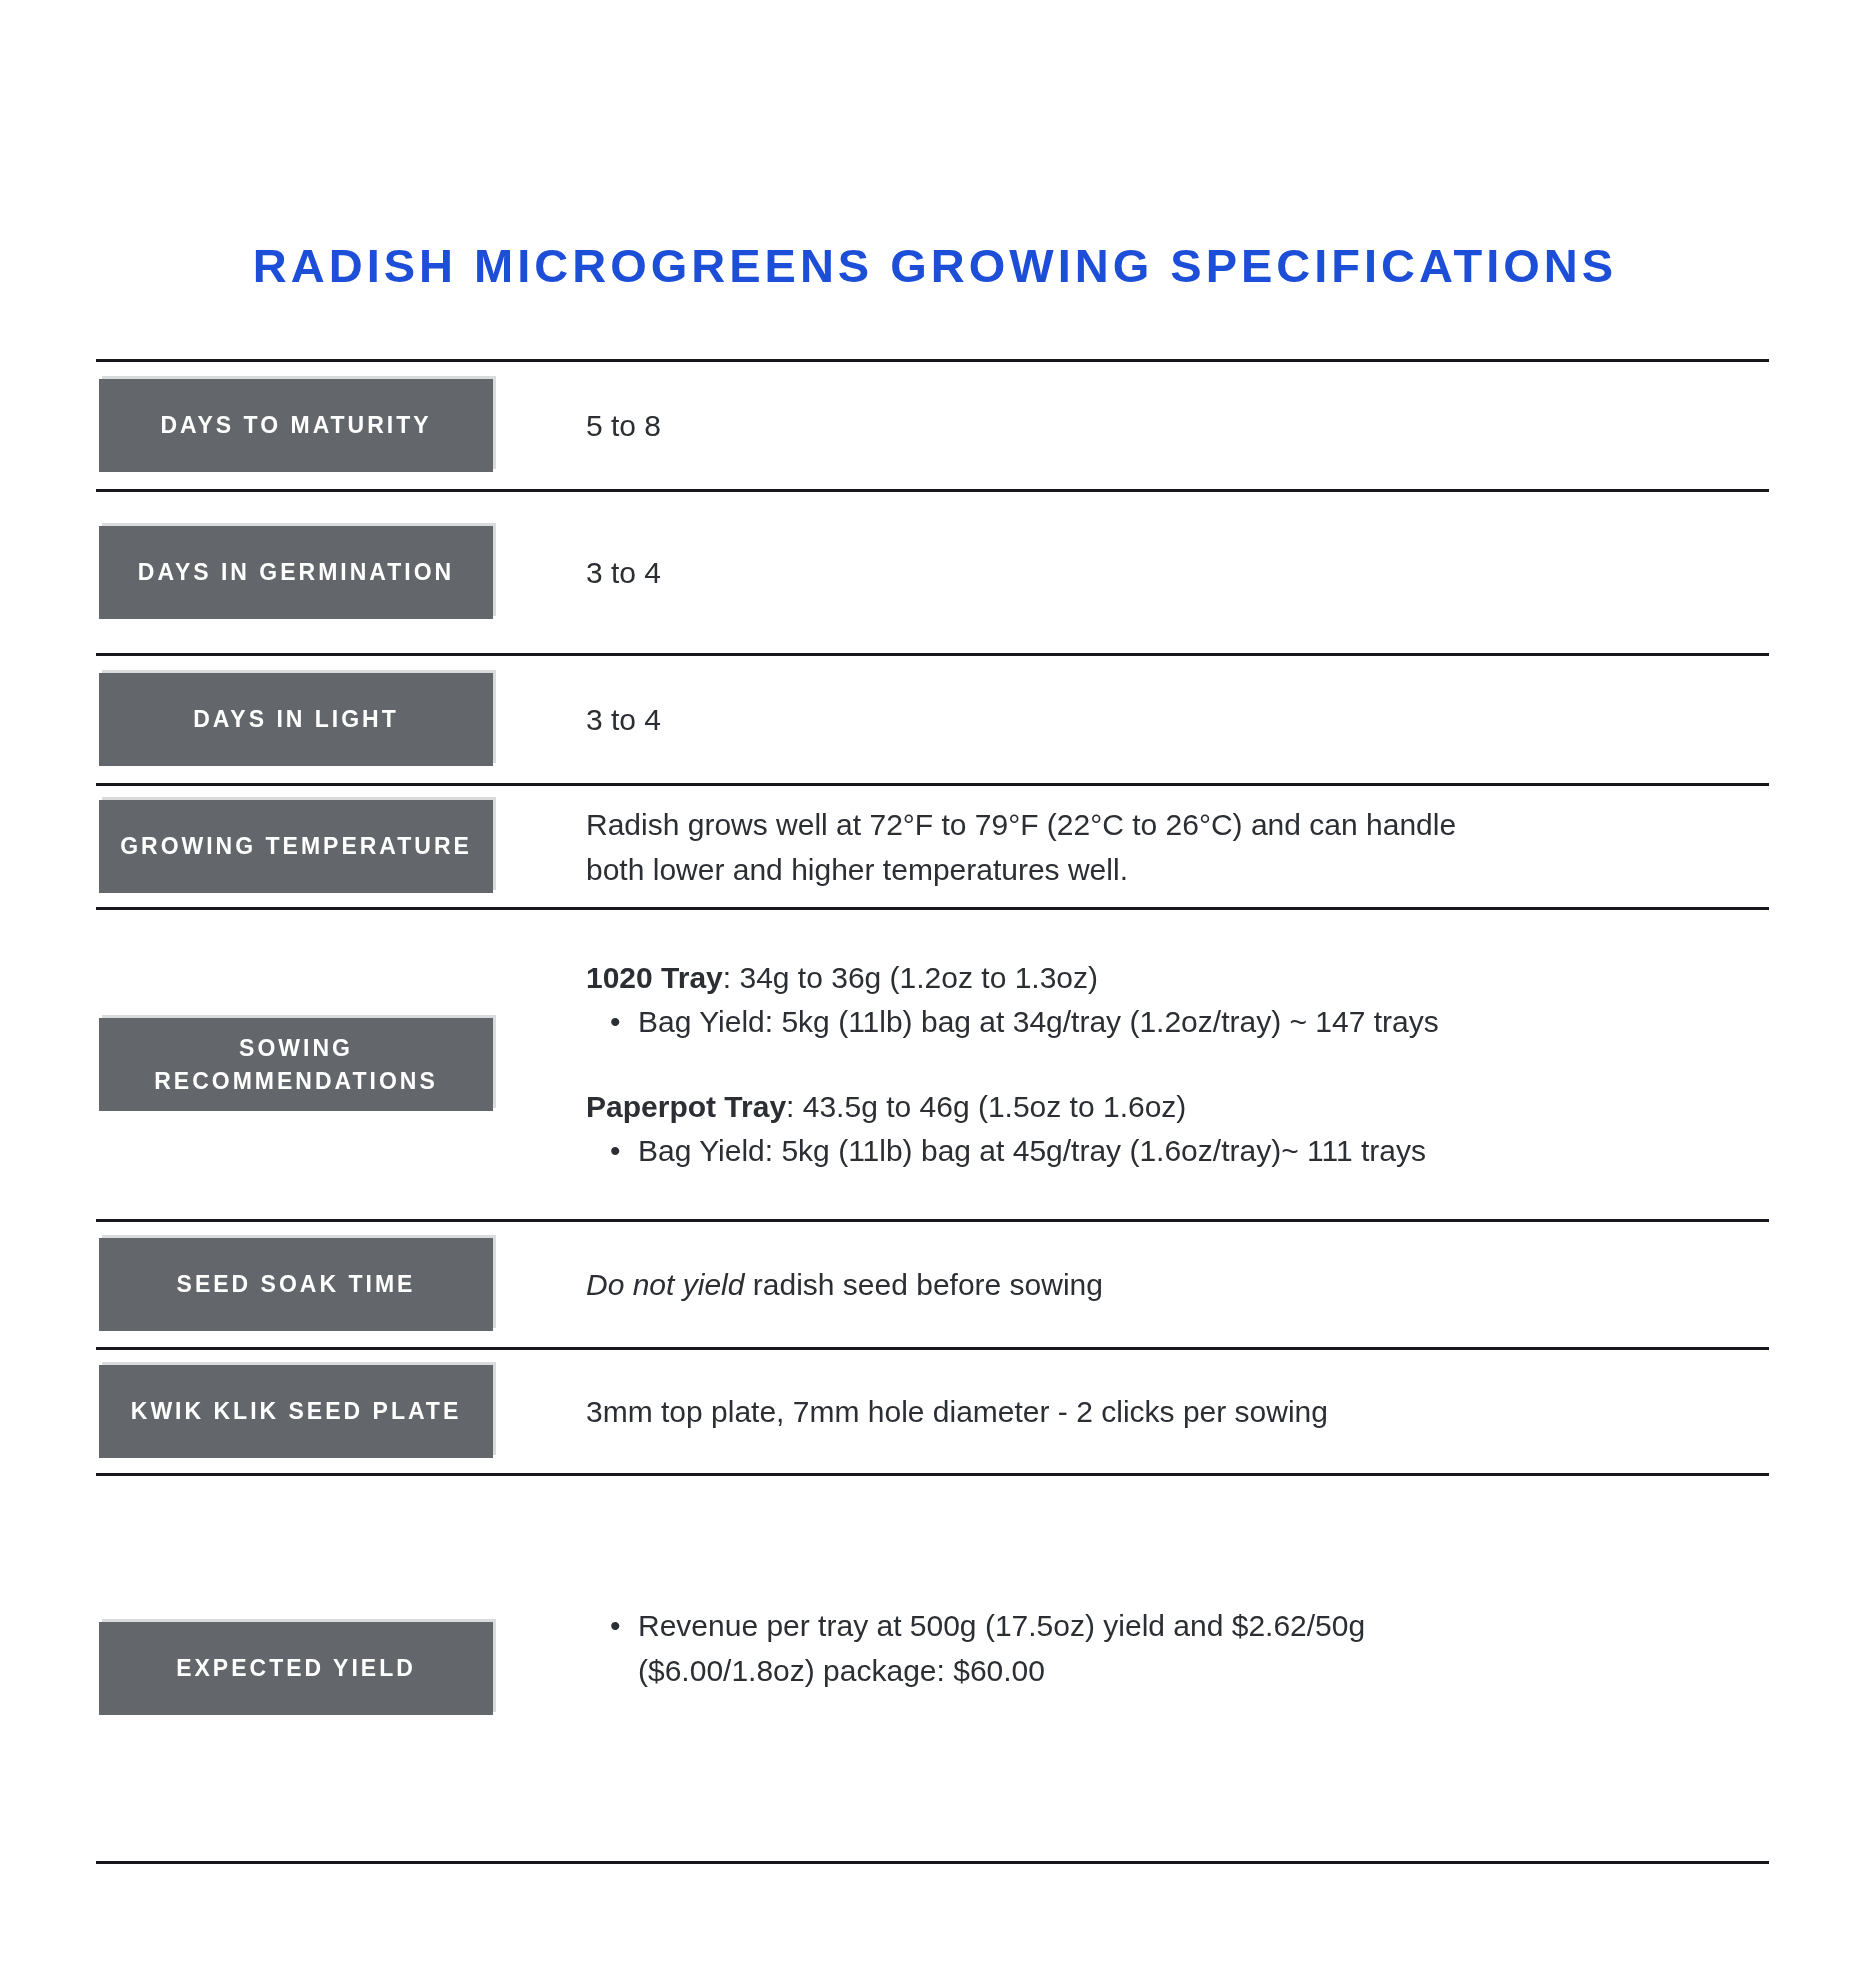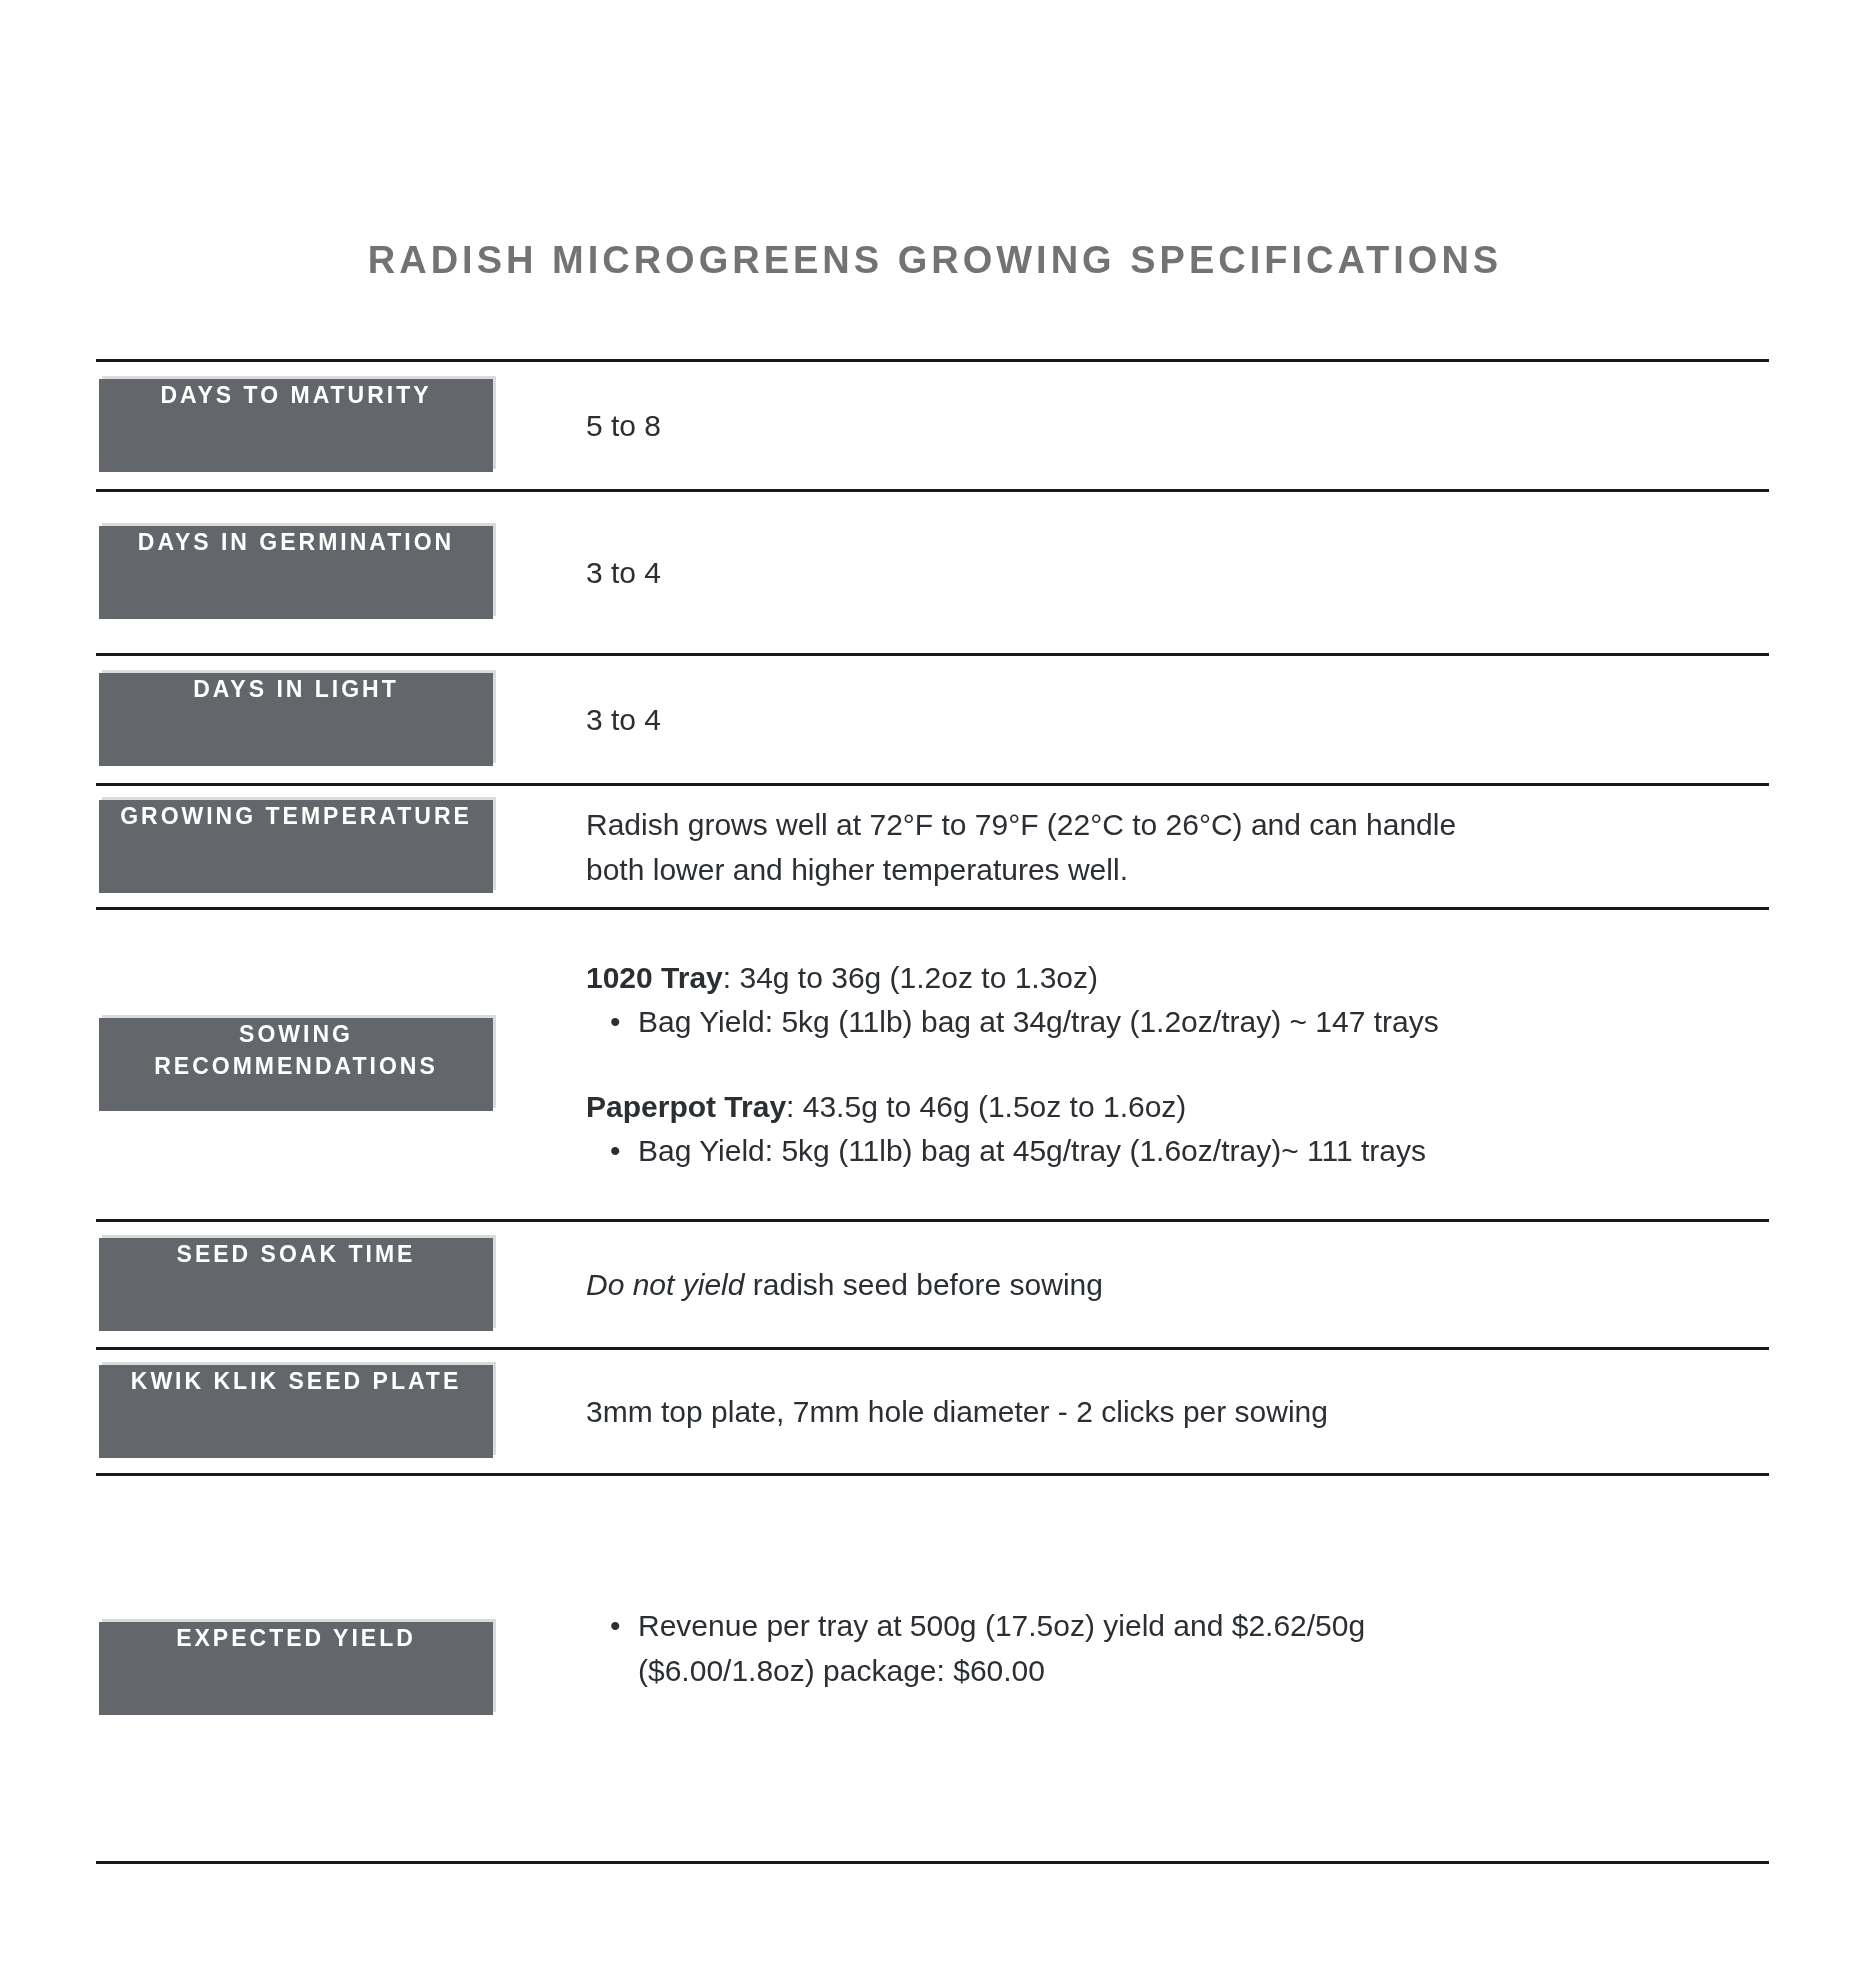--- a/index.html
+++ b/index.html
@@ -9,25 +9,25 @@
     width:1870px; height:1980px;
     background:#ffffff;
     font-family:"Liberation Sans", sans-serif;
     color:#2b2e33;
     overflow:hidden;
   }
   .title {
     position:absolute;
     top:241px; left:0; width:100%;
     text-align:center;
-    font-size:38px;
+    font-size:47px;
     font-weight:bold;
     letter-spacing:4px;
     line-height:1.05;
-    color:#737373;
+    color:#1d4ed8;
     white-space:nowrap;
   }
   .spec-table {
     position:absolute;
     top:359px; left:96px;
     width:1673px;
     border-bottom:3px solid #17181b;
   }
   .spec-row {
     display:flex;
@@ -41,21 +41,21 @@
   .rh-129 { height:128px; }
   .rh-127 { height:126px; }
   .rh-392 { height:388px; }
   .label-box {
     flex:0 0 auto;
     width:394px; height:93px;
     margin-left:3px;
     background:#63666b;
     color:#ffffff;
     display:flex;
-    align-items:flex-start;
+    align-items:center;
     justify-content:center;
     text-align:center;
     box-shadow:3px -3px 0 #dadbdd;
   }
   .label-text {
     font-weight:bold;
     font-size:23px;
     letter-spacing:3px;
     line-height:1.4;
   }

